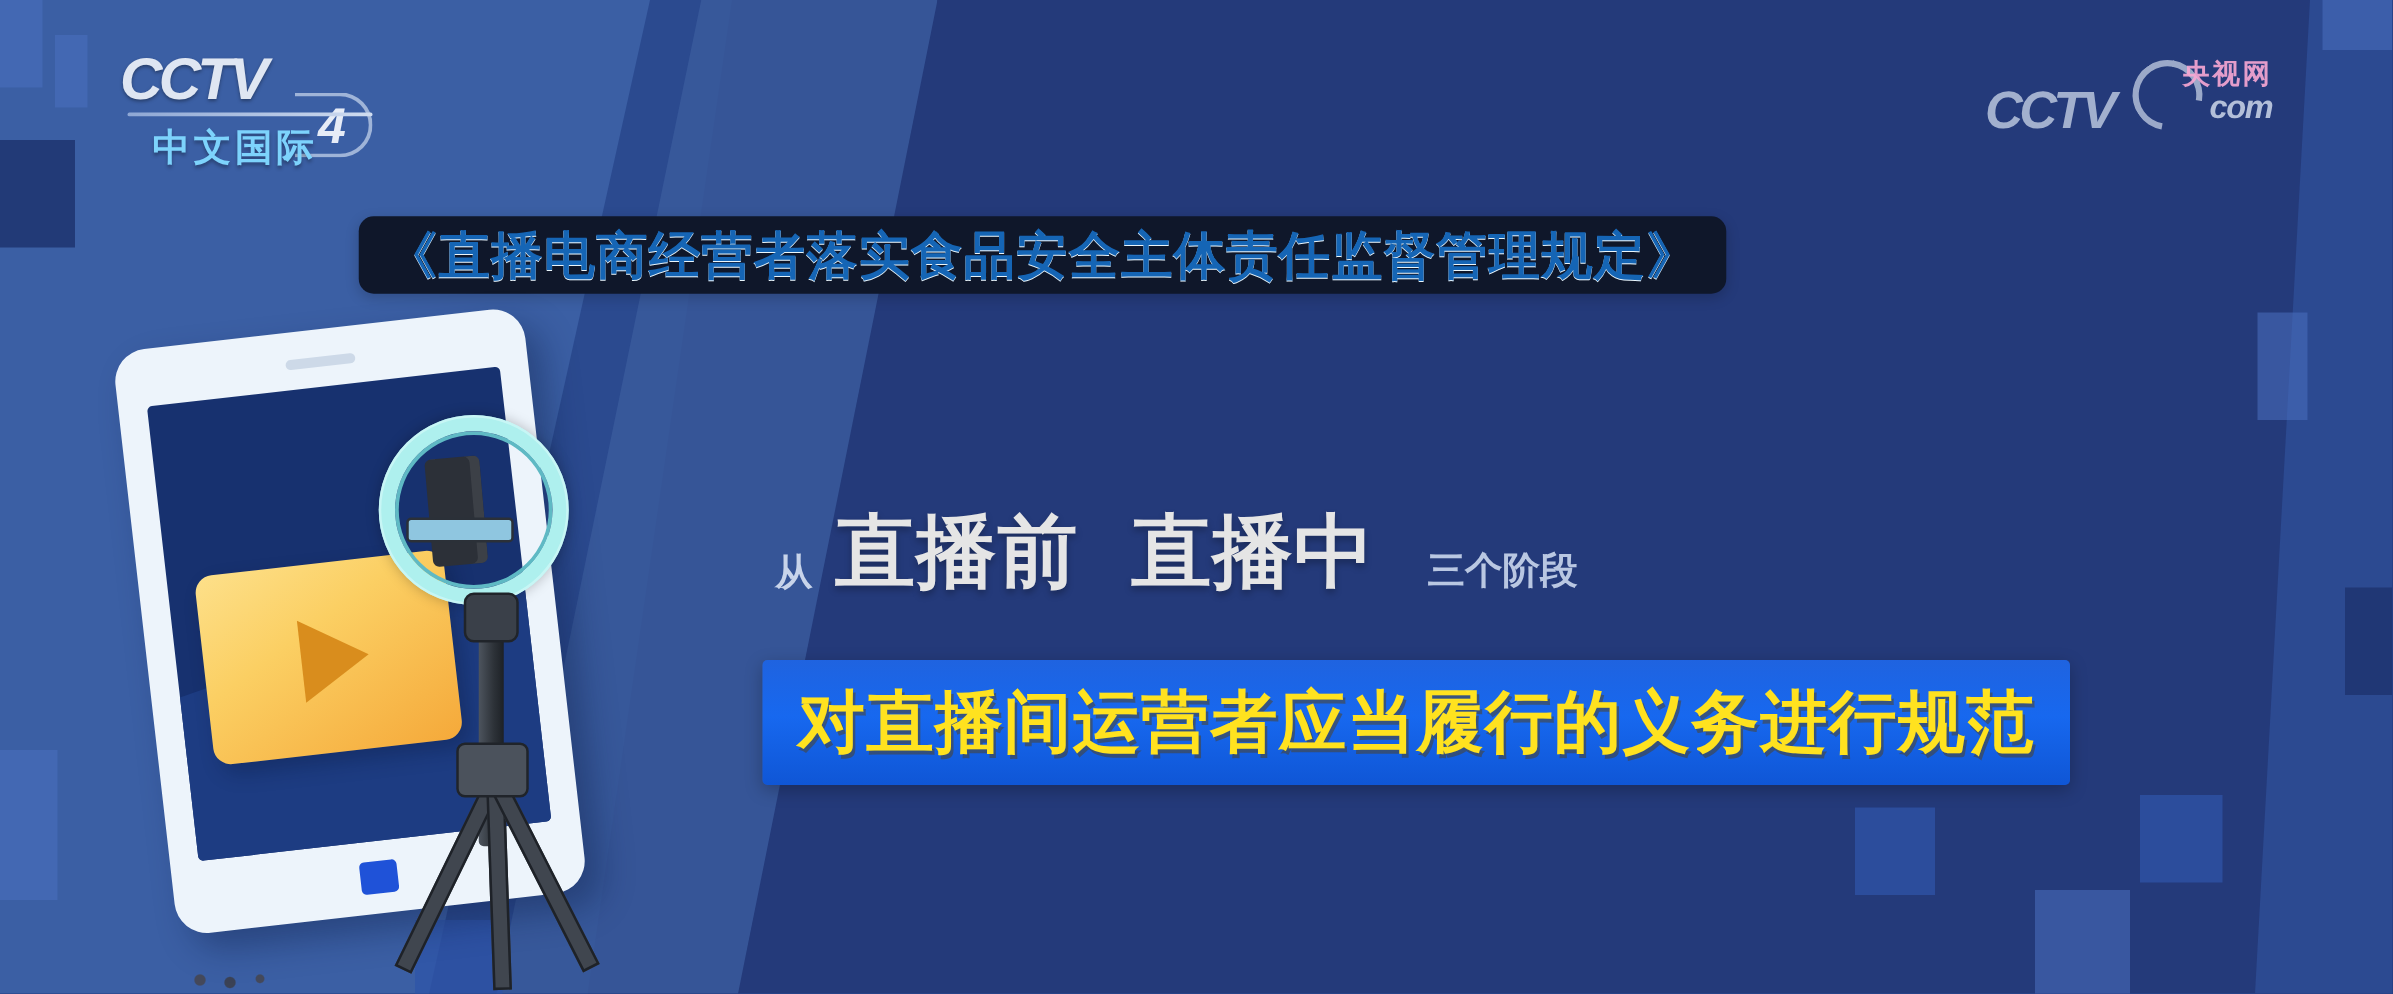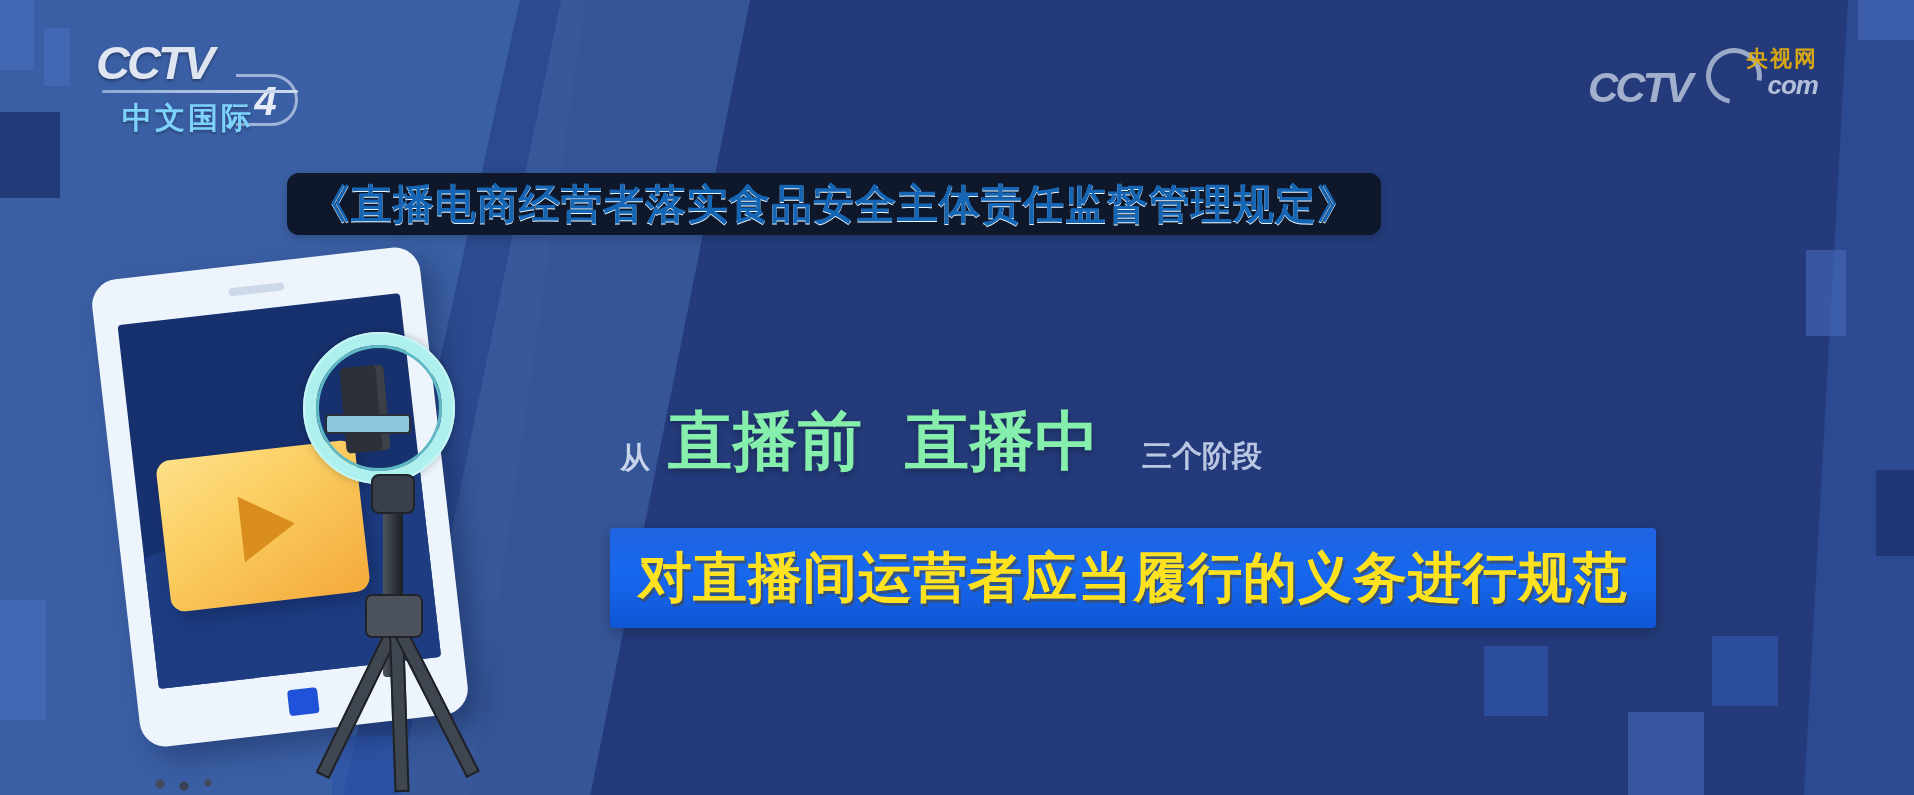--- a/index.html
+++ b/index.html
@@ -75,21 +75,21 @@
     letter-spacing:-3px; color:#b9c5dd; opacity:.85;
   }
   .wm-ring{
     position:absolute; left:118px; top:6px; width:56px; height:56px;
     border:5px solid #b9c5dd; border-radius:50%;
     border-bottom-color:transparent; opacity:.8;
     transform:rotate(-35deg);
   }
   .wm-cn{
     position:absolute; right:0; top:2px;
-    font-size:22px; font-weight:bold; color:#eab308; letter-spacing:2px; opacity:.9;
+    font-size:22px; font-weight:bold; color:#f9a8d4; letter-spacing:2px; opacity:.9;
   }
   .wm-com{
     position:absolute; right:0; top:28px;
     font-size:26px; font-weight:bold; font-style:italic;
     color:#c3cee4; letter-spacing:-1px; opacity:.9;
   }
 
   
   #title-pill{
     position:absolute; left:287px; top:173px;
@@ -107,21 +107,21 @@
   
   #stages{
     position:absolute; left:620px; top:398px;
     display:flex; align-items:flex-end; gap:0;
   }
   #stages .prefix{
     font-size:30px; color:#c8d4ea; font-weight:bold;
     margin-right:18px; margin-bottom:6px;
   }
   #stages .stage{
-    font-size:64px; font-weight:bold; color:#86efac;
+    font-size:64px; font-weight:bold; color:#e5e5e5;
     margin-right:42px; letter-spacing:1px;
     text-shadow:0 3px 6px rgba(0,0,0,.28);
   }
   #stages .stage:last-of-type{ margin-right:18px; }
   #stages .suffix{
     font-size:30px; color:#b9c7e2; font-weight:bold; margin-bottom:8px;margin-top:17px;
   }
 
   
   #yellow-banner{

